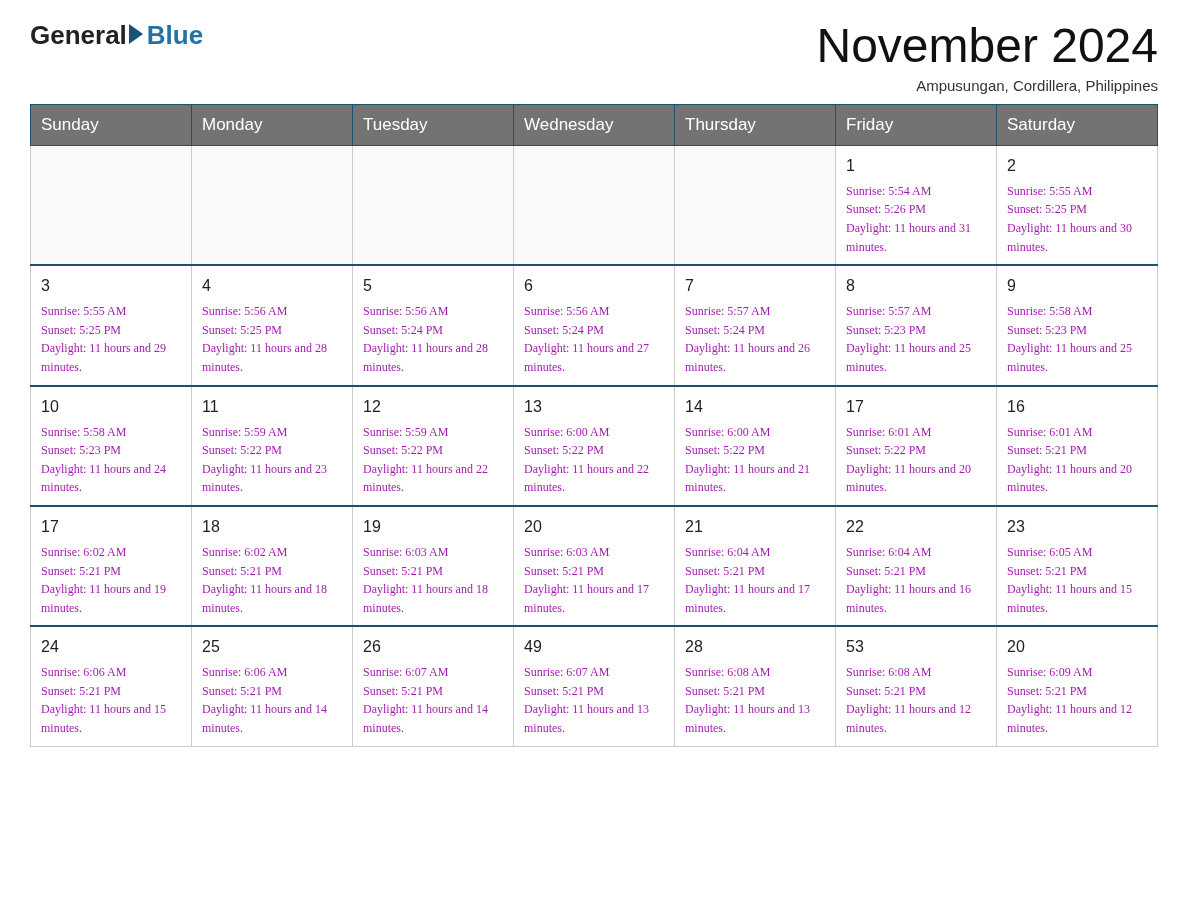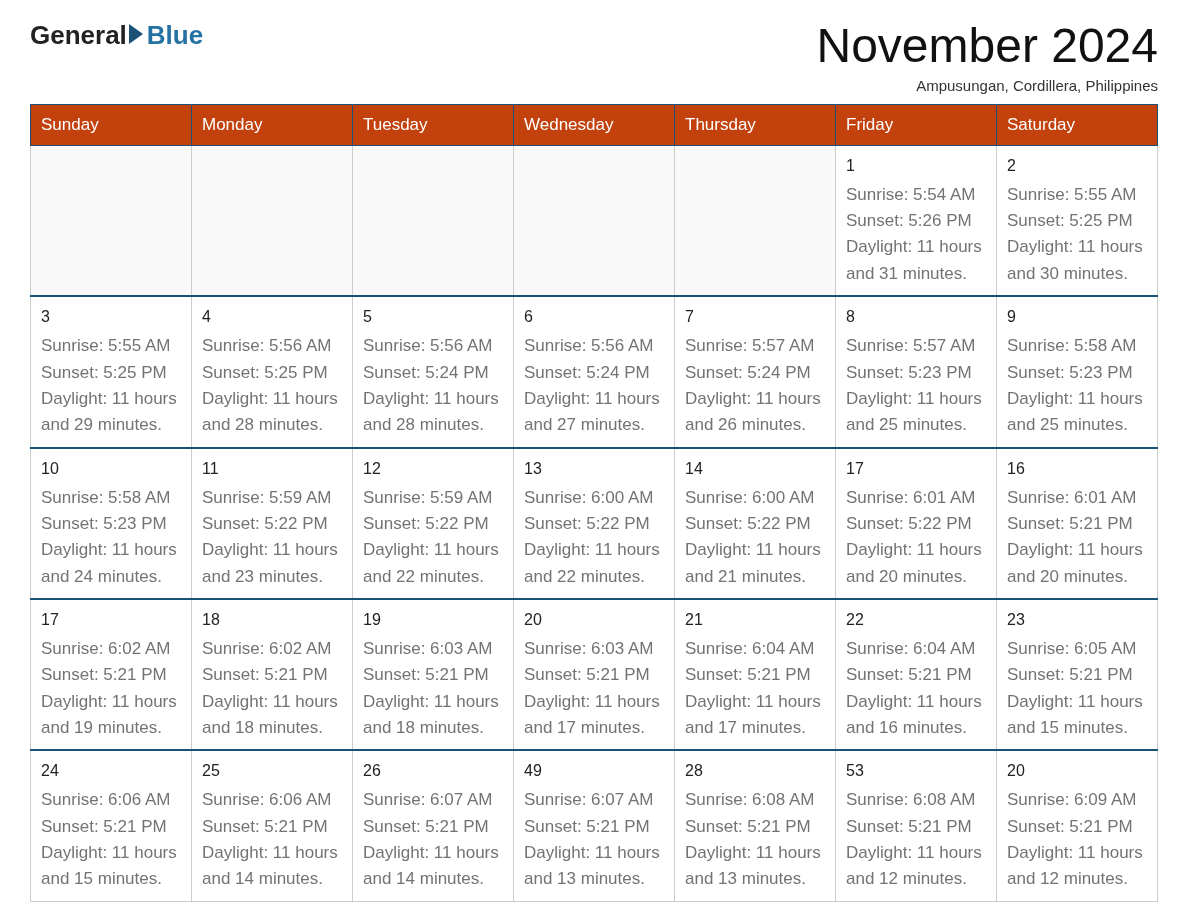--- a/index.html
+++ b/index.html
@@ -58,21 +58,21 @@
       font-size: 15px;
       color: #333;
       margin-top: 4px;
     }
     .calendar {
       width: 100%;
       border-collapse: collapse;
       margin-top: 10px;
     }
     .calendar th {
-      background-color: #c2410c;
+      background-color: #737373;
       color: #fff;
       font-size: 17px;
       font-weight: normal;
       padding: 10px 10px;
       text-align: left;
       border: 1px solid #1a5276;
     }
     .calendar td {
       border: 1px solid #ccc;
       vertical-align: top;
@@ -89,23 +89,24 @@
     .calendar tr:first-child td {
       border-top: none;
     }
     .day-number {
       font-size: 16px;
       font-weight: normal;
       margin-bottom: 4px;
       display: block;
     }
     .day-info {
-      font-size: 17px;
-      color: #737373;
+      font-size: 12px;
+      color: #a21caf;
       line-height: 1.55;
+      font-family: Liberation Serif, serif;
     }
     .empty-cell {
       background: #f9f9f9;
     }
   </style>
 </head>
 <body>
 
 <div class="header">
   <div class="logo">

